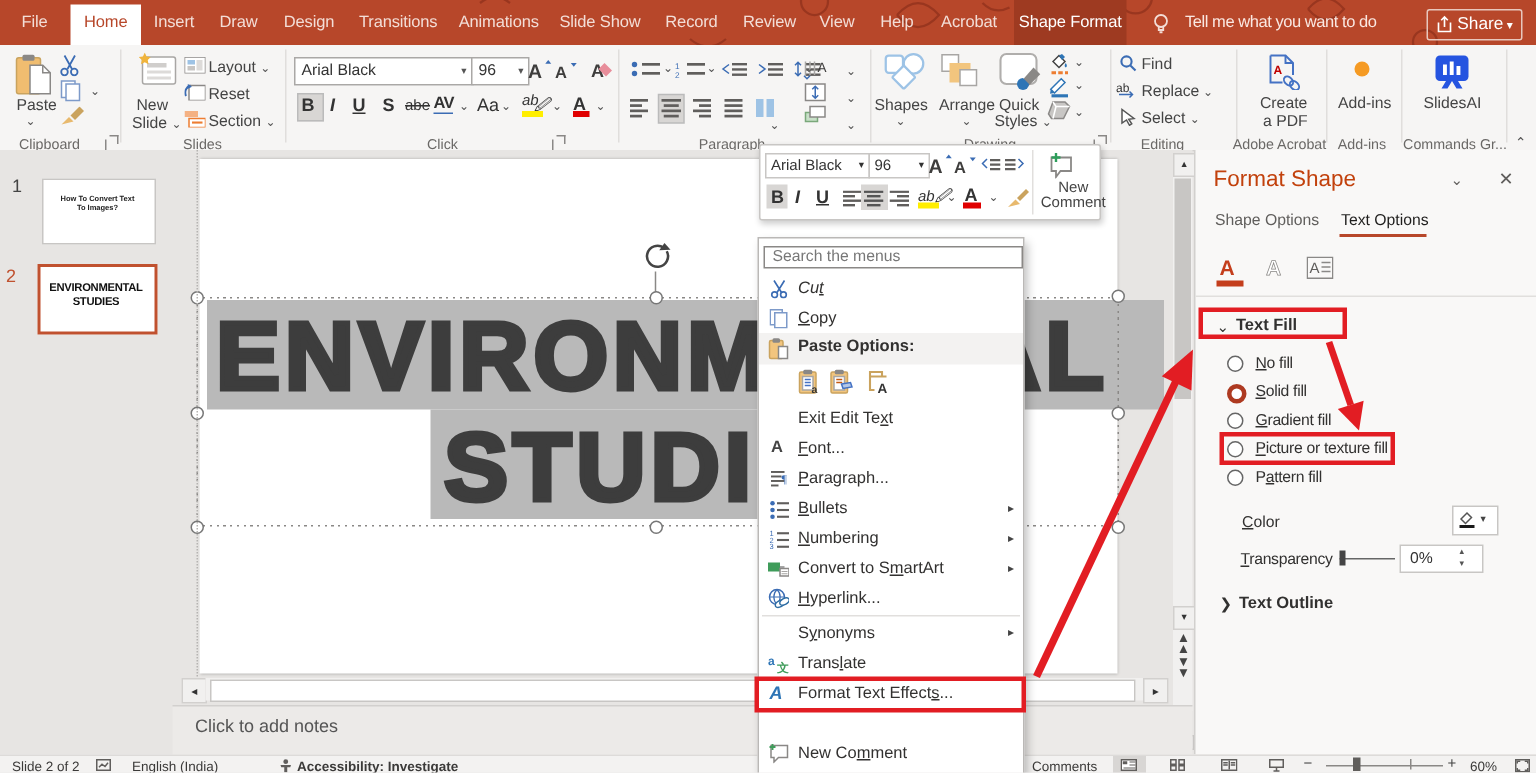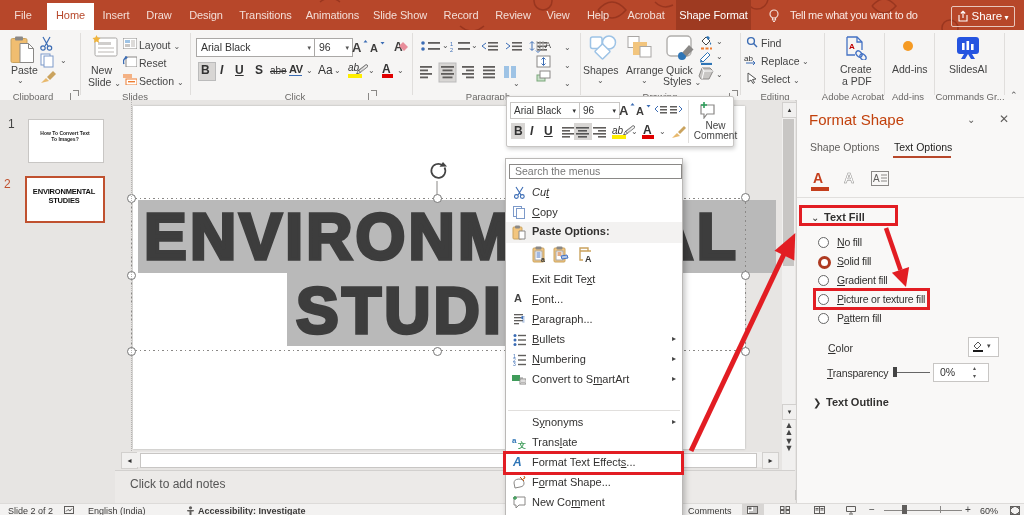--- a/index.html
+++ b/index.html
@@ -707,42 +707,44 @@
   <div class="mi" style="top:211px;">
         <svg style="position:absolute;left:6px;top:3px" width="14" height="13" viewBox="0 0 14 13">
           <rect x="0" y="2" width="8" height="6" fill="#3f9c5a"></rect>
           <path d="M8 5 h3" stroke="#888"></path>
           <rect x="8" y="6" width="6" height="5" fill="#fff" stroke="#8a8886"></rect>
           <path d="M9 8 h4 M9 9.5 h4" stroke="#a8a6a4" stroke-width="0.8"></path>
         </svg>
         <span class="lbl">Convert to S<u>m</u>artArt</span>
         <span class="arr">▸</span>
       </div>
+  <div class="mi" style="top:231px;">
+        <svg style="position:absolute;left:6px;top:2px" width="14" height="14" viewBox="0 0 14 14">
+          <circle cx="6" cy="6" r="5" fill="none" stroke="#3b6cb4"></circle>
+          <path d="M1 6 h10 M6 1 a7 7 0 0 1 0 10 M6 1 a7 7 0 0 0 0 10" fill="none" stroke="#3b6cb4" stroke-width="0.8"></path>
+          <ellipse cx="8" cy="10.5" rx="3.4" ry="2" fill="#fff" stroke="#2e6da4" transform="rotate(-30 8 10.5)"></ellipse>
+          <ellipse cx="11" cy="9" rx="3.4" ry="2" fill="#fff" stroke="#2e6da4" transform="rotate(-30 11 9)"></ellipse>
+        </svg>
+        <span class="lbl"><u>H</u>yperlink...</span>
+      </div>
   <div class="abs" style="left:2px;top:251px;width:172px;border-top:1px solid #e1dfdd;"></div>
   <div class="mi" style="top:254px;">
         <span class="lbl">S<u>y</u>nonyms</span>
         <span class="arr">▸</span>
       </div>
   <div class="mi" style="top:274px;">
         <svg style="position:absolute;left:6px;top:2px" width="14" height="14" viewBox="0 0 14 14">
           <text x="0" y="8" font-size="8" fill="#2e75b6" font-weight="bold" font-family="Liberation Sans">a</text>
           <text x="6" y="13" font-size="8" fill="#3f9c5a" font-weight="bold" font-family="Liberation Sans">文</text>
         </svg>
         <span class="lbl">Trans<u>l</u>ate</span>
       </div>
   <div class="mi" style="top:294px;">
         <span style="position:absolute;left:7px;top:2px;font-size:12px;font-style:italic;font-weight:bold;color:#2e75b6;">A</span>
         <span class="lbl">Format Text Effect<u>s</u>...</span>
-      </div>
-  <div class="mi" style="top:314px;">
-        <svg style="position:absolute;left:6px;top:2px" width="14" height="14" viewBox="0 0 14 14">
-          <path d="M2 8 a5 4 0 1 1 6 4 l-5 1 z" fill="#fff" stroke="#8a8886"></path>
-          <path d="M8 2 l4 4 M12 1 l1 2 -2 1" stroke="#c55a11" fill="none"></path>
-        </svg>
-        <span class="lbl">F<u>o</u>rmat Shape...</span>
       </div>
   <div class="mi" style="top:334px;">
         <svg style="position:absolute;left:6px;top:3px" width="14" height="13" viewBox="0 0 14 13">
           <path d="M2 1 h11 v8 h-6 l-3 3 v-3 h-2 z" fill="#fff" stroke="#8a8886"></path>
           <path d="M3 0 v4 M1 2 h4" stroke="#3f9c5a" stroke-width="1.3"></path>
         </svg>
         <span class="lbl">New Co<u>m</u>ment</span>
       </div>
 </div>
 

